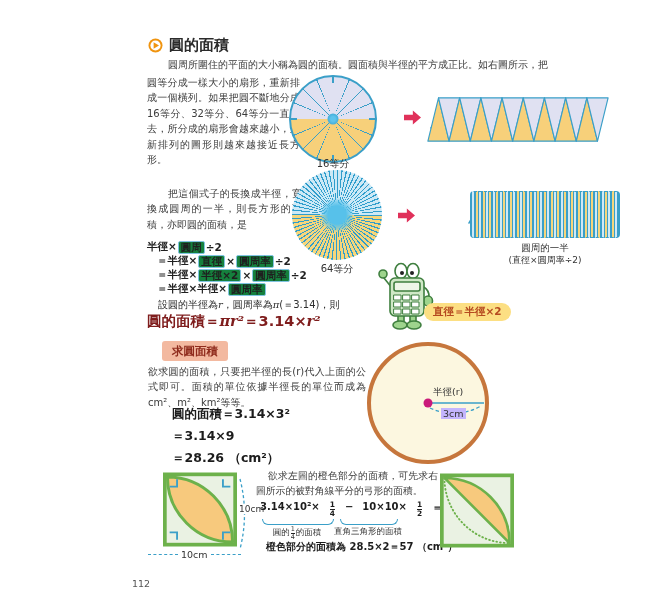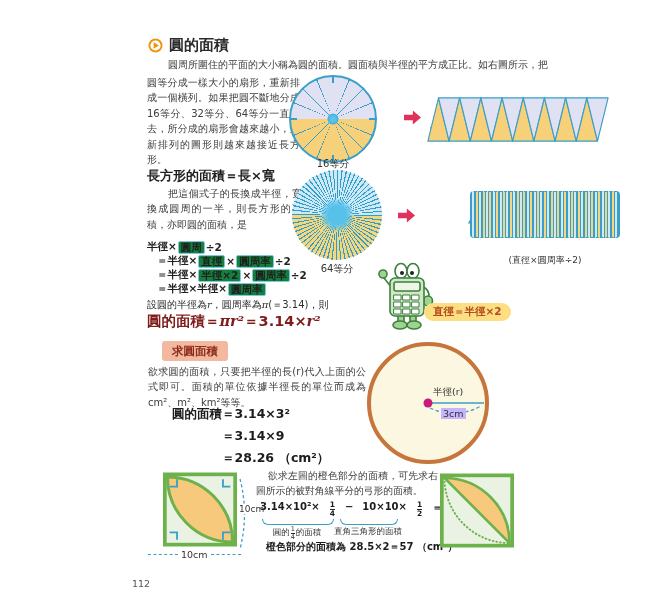--- a/index.html
+++ b/index.html
@@ -5,21 +5,21 @@
   html,body{margin:0;padding:0;background:#fff;}
   .page{position:relative;width:655px;height:609px;background:#ffffff;overflow:hidden;
         font-family:"DejaVu Sans","Liberation Sans",sans-serif;color:#3b3b3b;}
   .abs{position:absolute;}
   .para{font-size:10px;line-height:15.4px;text-align:justify;color:#3b3b3b;}
   .title-row{display:flex;align-items:center;gap:6px;font-size:15px;font-weight:bold;color:#2b2b2b;}
   .h2{font-size:13px;font-weight:bold;color:#1f1f1f;}
   .f-line{font-size:10.5px;font-weight:bold;color:#1f1f1f;height:14px;white-space:nowrap;display:flex;align-items:center;}
   .f-line .ind{display:inline-block;width:10px;}
   .hl{background:#15803d;border:1px solid #82c4e2;border-radius:2px;padding:0 2px;margin:8px 1px;line-height:11px;display:inline-block;}
-  .setup{font-size:10px;color:#2e2e2e;}
+  .setup{font-size:10px;color:#2e2e2e;margin-left:11px;}
   .result{font-size:14.5px;font-weight:bold;color:#7f1d1d;}
   .result i,.setup i{font-family:"DejaVu Serif","Liberation Serif",serif;font-style:italic;}
   .small-lbl{font-size:9.5px;color:#333;white-space:nowrap;}
   .tiny-lbl{font-size:9px;color:#333;white-space:nowrap;}
   .center{text-align:center;}
   .arrow{width:17px;height:15px;background:#e0315a;
          clip-path:polygon(0 32%,52% 32%,52% 4%,100% 50%,52% 96%,52% 68%,0 68%);}
   .c16{width:88px;height:88px;border-radius:50%;border:2px solid #3a9fc8;box-sizing:border-box;
        background:repeating-conic-gradient(from 269.2deg,#3a9fc8 0 1.6deg,rgba(0,0,0,0) 1.6deg 22.5deg),
                   conic-gradient(from 270deg,#e0e1f2 0 180deg,#f7d07a 180deg 360deg);}
@@ -30,21 +30,21 @@
   .c64-bottom{position:absolute;left:0;top:50%;width:100%;height:50%;overflow:hidden;}
   .c64-bottom::before{content:"";position:absolute;left:0;top:-100%;width:100%;height:200%;border-radius:50%;
        background:repeating-conic-gradient(#2f9dcc 0 1.7deg,#f6d67c 1.7deg 5.625deg);}
   .core64{width:34px;height:34px;background:radial-gradient(#57c1ea 0 38%,rgba(87,193,234,.5) 60%,rgba(87,193,234,0) 72%);}
   .nearrect{width:150px;height:47px;border:1.6px dashed #3a9fc8;border-radius:4px;box-sizing:border-box;
        background:repeating-linear-gradient(90deg,#3a9fc8 0 1.3px,#cfe9f6 1.3px 3.4px,#3a9fc8 3.4px 4.7px,#f6d67c 4.7px 6.8px);}
   .lbl-row{display:flex;align-items:center;gap:12px;margin-top:37px;}
   .badge-pill{background:#fcdf83;color:#b5491f;font-weight:bold;font-size:10.5px;padding:2px 9px;border-radius:9px;white-space:nowrap;}
   .badge-find{background:#f3b9a0;color:#8f2b1c;font-weight:bold;font-size:11.5px;padding:2.5px 10px;border-radius:3px;white-space:nowrap;}
   .eq{font-size:12.5px;font-weight:bold;color:#1c1c1c;white-space:nowrap;}
-  .eq.ind2{margin-left:50px;}
+  .eq.ind2{}
   .circle3{width:114px;height:114px;border:4px solid #c6763c;border-radius:50%;background:#fcf7e0;}
   .c3-lbl{position:absolute;font-size:9.5px;color:#333;white-space:nowrap;}
   .formula-row{display:flex;gap:9px;font-weight:bold;font-size:10px;color:#1c1c1c;white-space:nowrap;}
   .frac{display:inline-flex;flex-direction:column;align-items:center;line-height:1;margin:0 1px;vertical-align:middle;}
   .frac .n{font-size:7.5px;}
   .frac .d{font-size:7.5px;border-top:1px solid #222;}
   .frac.sm .n,.frac.sm .d{font-size:6.5px;}
   .brace{height:5px;border-left:1.3px solid #3a9fc8;border-right:1.3px solid #3a9fc8;border-bottom:1.3px solid #3a9fc8;border-radius:0 0 6px 6px;}
   .brace-label{display:flex;justify-content:center;align-items:center;font-size:8.5px;color:#333;white-space:nowrap;}
   .conclusion{font-size:10px;font-weight:bold;color:#1c1c1c;white-space:nowrap;}
@@ -94,21 +94,20 @@
         <polygon points="101,5 123,5 112,50" fill="#e0e1f2"></polygon>
       <polygon points="112,50 134,50 123,5" fill="#f7d07a"></polygon>
         <polygon points="123,5 145,5 134,50" fill="#e0e1f2"></polygon>
       <polygon points="134,50 156,50 145,5" fill="#f7d07a"></polygon>
         <polygon points="145,5 167,5 156,50" fill="#e0e1f2"></polygon>
       <polygon points="156,50 178,50 167,5" fill="#f7d07a"></polygon>
         <polygon points="167,5 189,5 178,50" fill="#e0e1f2"></polygon>
     </g>
   </svg>
 
-  <div class="abs h2" style="left:147px;top:167px;">長方形的面積＝長×寬</div>
   <div class="abs para" style="left:147px;top:186px;width:155px;text-indent:21px;">把這個式子的長換成半徑，寬換成圓周的一半，則長方形的面積，亦即圓的面積，是</div>
 
   <div class="abs" style="left:147px;top:240px;">
     <div class="f-line">
       <span>半徑×</span>
         <span class="hl">圓周</span>
         <span>÷2</span>
     </div>
     <div class="f-line">
       <span class="ind"></span>
@@ -146,20 +145,21 @@
     </svg>
     <span class="small-lbl">半徑</span>
   </div>
   <div class="abs lbl-row" style="left:541px;top:174px;">
     <svg width="12" height="8" viewBox="0 0 12 8">
       <path d="M1,7 Q3.5,0.5 11,3.5" fill="none" stroke="#3a9fc8" stroke-width="1.6" stroke-linecap="round"></path>
     </svg>
     <span class="small-lbl">接近長方形</span>
   </div>
   <div class="abs nearrect" style="left:470px;top:191px;"></div>
+  <div class="abs small-lbl center" style="left:470px;top:242px;width:150px;">圓周的一半</div>
   <div class="abs tiny-lbl center" style="left:470px;top:254px;width:150px;">(直徑×圓周率÷2)</div>
 
   <div class="abs setup" style="left:147px;top:298px;">
     <span>設圓的半徑為</span><i>r</i><span>，圓周率為</span><i>π</i><span>(＝3.14)，則</span>
   </div>
   <div class="abs result" style="left:147px;top:312px;">
     <span>圓的面積＝</span><i>πr²</i><span>＝3.14×</span><i>r²</i>
   </div>
 
   <svg class="abs" style="left:376px;top:262px;" width="62" height="70" viewBox="0 0 62 70">

